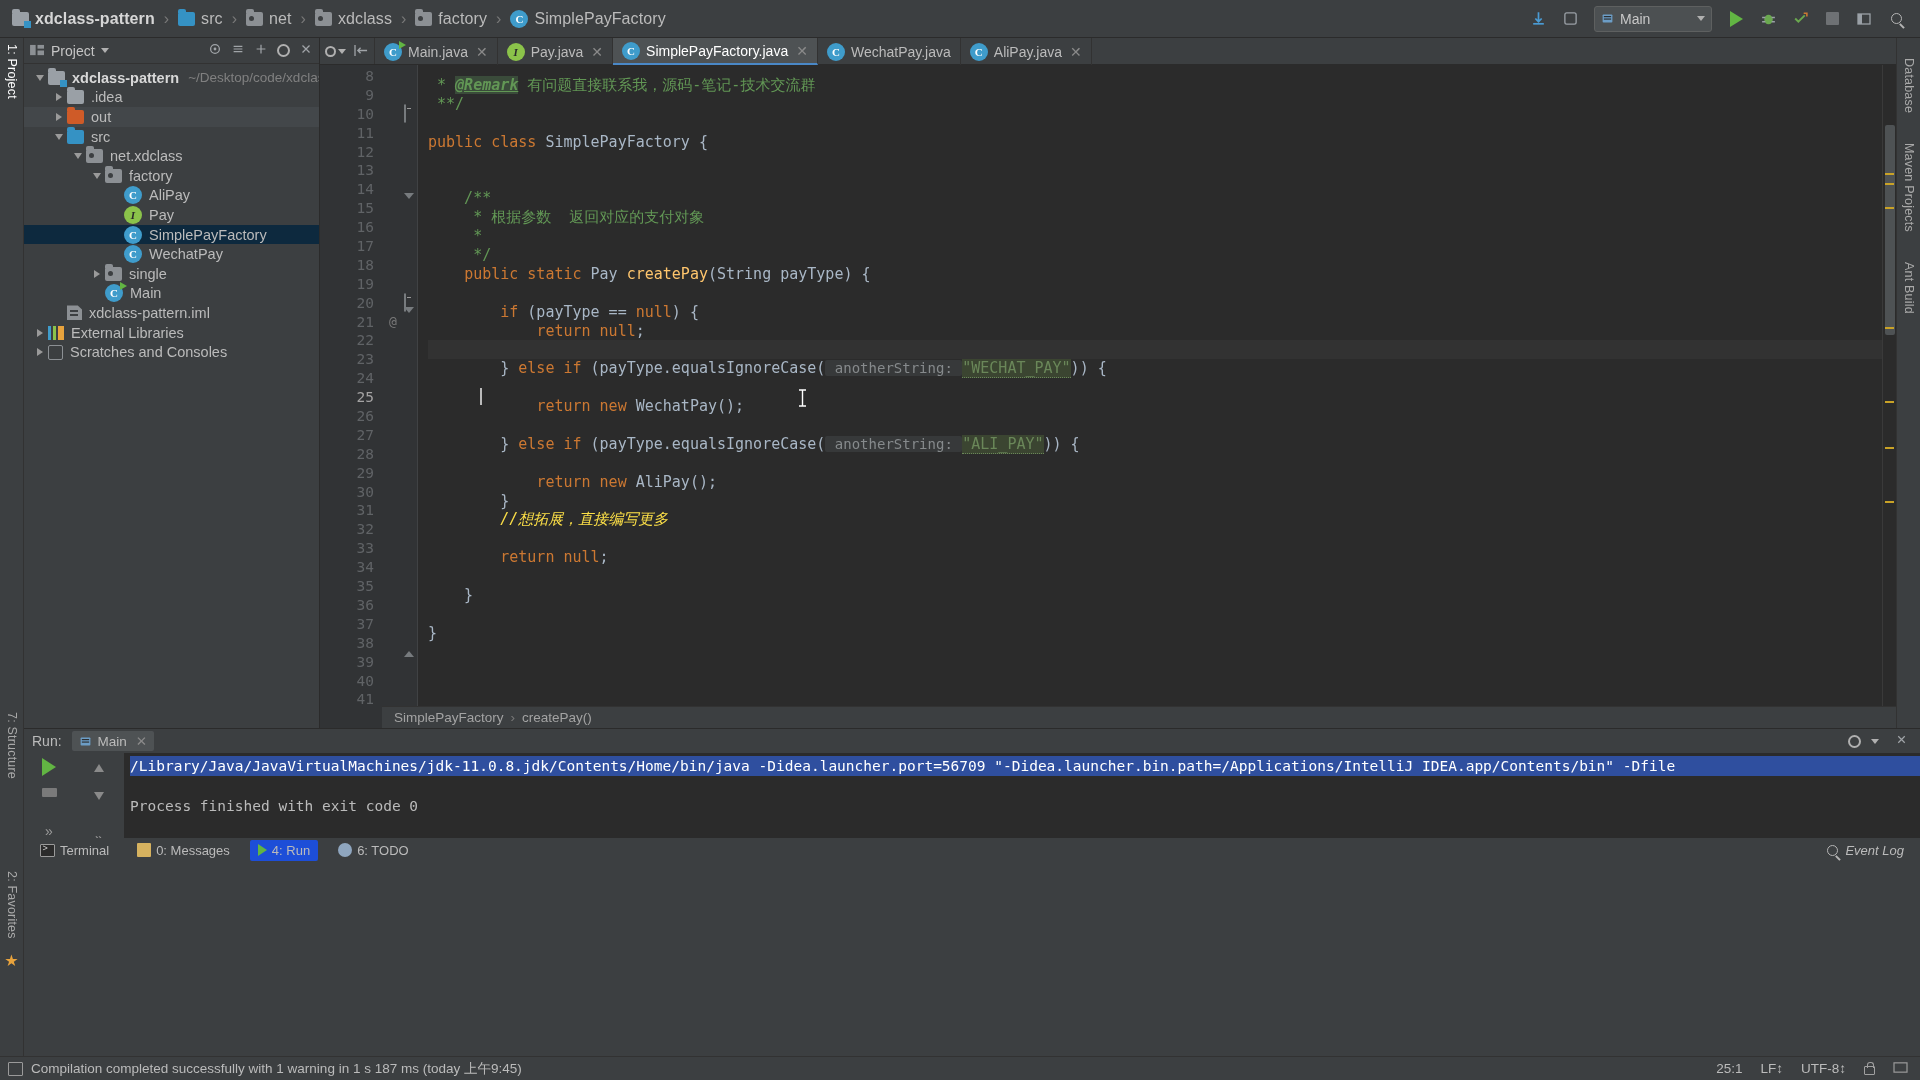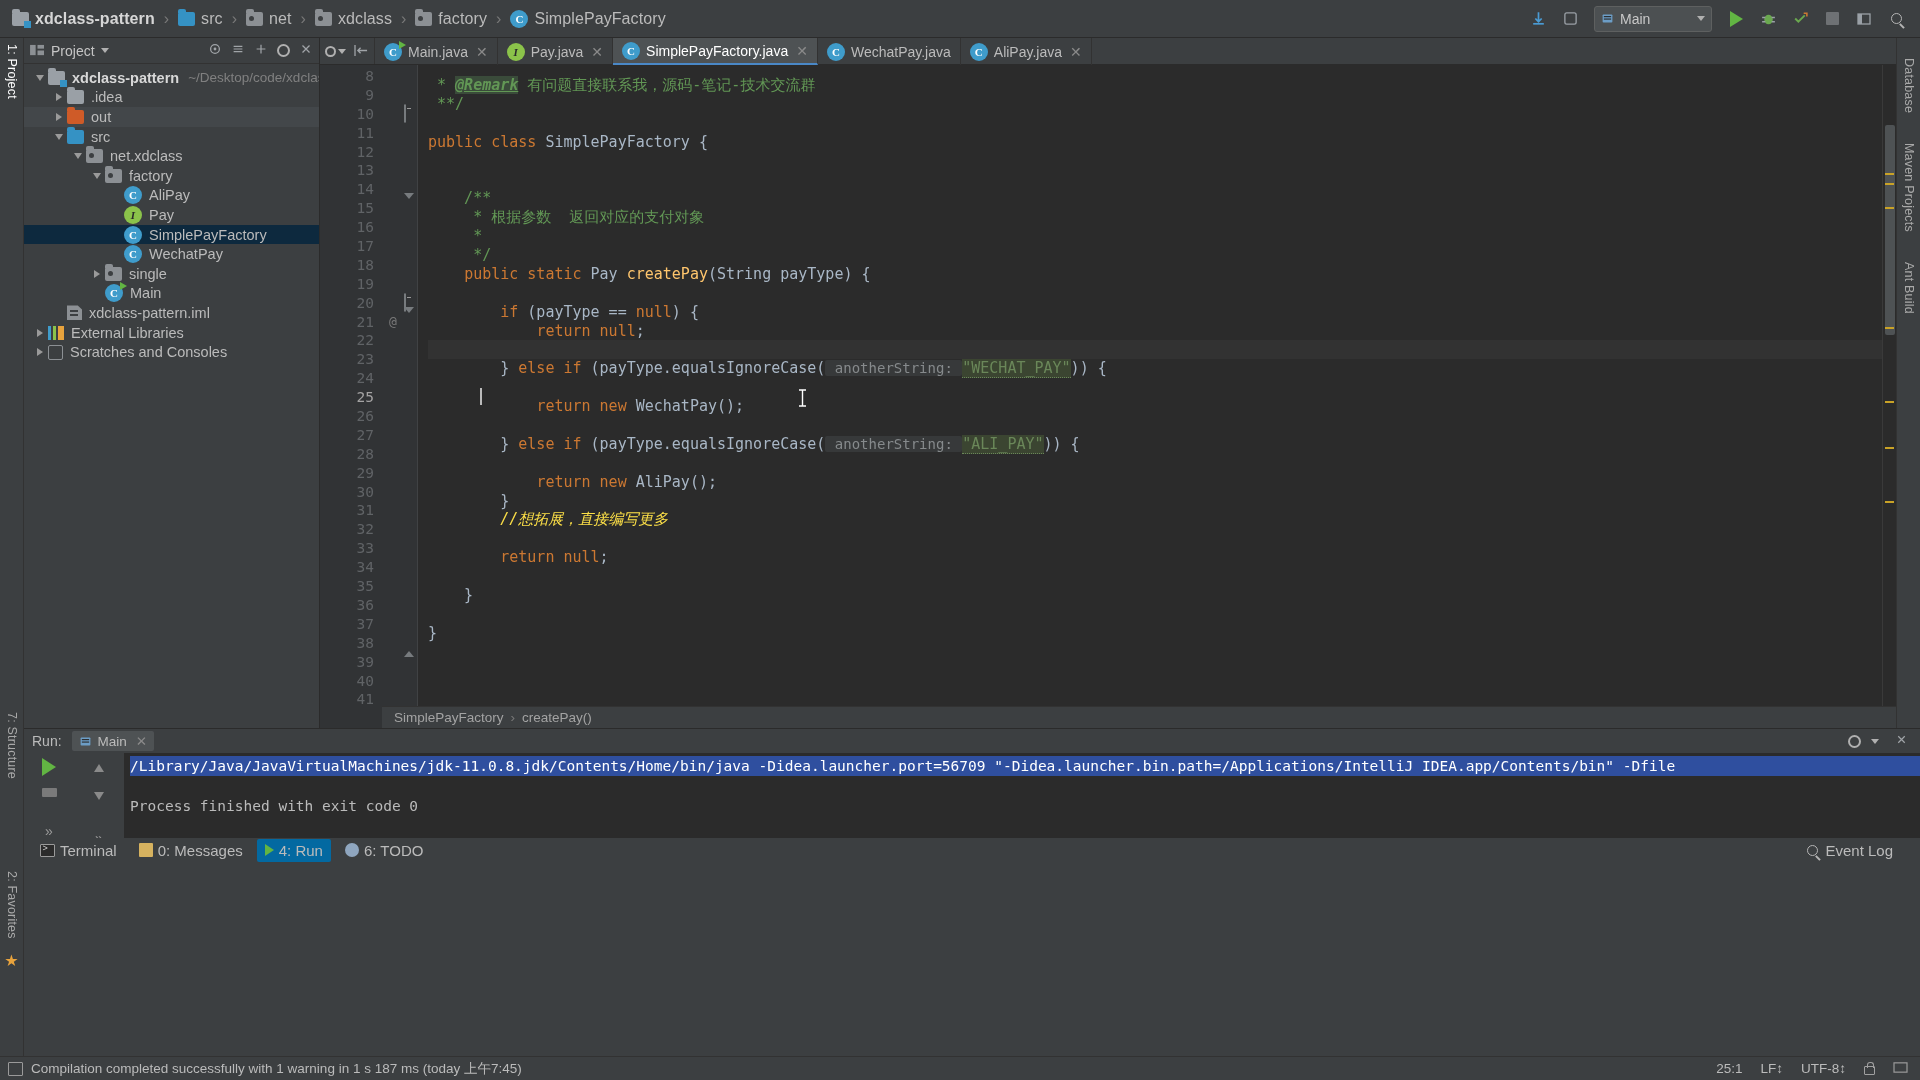--- a/index.html
+++ b/index.html
@@ -180,25 +180,25 @@
   #console {
     flex:1; background:#2b2b2b; font-family:"DejaVu Sans Mono", monospace;
     font-size:14.5px; color:#bbbbbb; padding:3px 0 0 6px; overflow:hidden; position:relative;
   }
   .conline { height:20px; line-height:20px; white-space:pre; }
   .conline.sel { background:#2f4f9f; color:#ffffff; }
 
   
   #bottombar {
     position:absolute; left:24px; top:838px; width:1896px; height:24px;
-    background:#3c3f41; display:flex; align-items:center; gap:6px; padding-left:8px; font-size:15px;text-align:right;
+    background:#3c3f41; display:flex; align-items:center; gap:12px; padding-left:8px; font-size:13px;text-align:right;
   }
   .btab { display:flex; align-items:center; gap:5px; padding:3px 8px; color:#bbbbbb; border-radius:2px; cursor:default;}
-  .btab.active { background:#0369a1; }
-  #bottombar .right { margin-left:auto; display:flex; align-items:center; gap:7px; padding-right:27px; }
+  .btab.active { background:#1d4ed8; }
+  #bottombar .right { margin-left:auto; display:flex; align-items:center; gap:7px; padding-right:16px;font-style:italic; }
 
   
   #statusbar {
     position:absolute; left:0; bottom:0; width:1920px; height:24px;
     background:#3c3f41; display:flex; align-items:center; padding-left:8px;
     font-size:13.5px; color:#bbbbbb; border-top:1px solid #323232;
   }
   #statusbar .sright { margin-left:auto; display:flex; align-items:center; gap:18px; padding-right:12px; }
 
   .book-ico { width:15px;height:14px;border:1.6px solid #9a9a9a;border-radius:1px; }
@@ -699,21 +699,21 @@
     <span>6: TODO</span>
   </div>
   <div class="right">
     <span class="mag-ico"></span>
     <span>Event Log</span>
   </div>
 </div>
 
 <div id="statusbar">
   <span class="book-ico" style="margin-right:8px"></span>
-  <span>Compilation completed successfully with 1 warning in 1 s 187 ms (today 上午7:45)</span>
+  <span>Compilation completed successfully with 1 warning in 1 s 187 ms (today 上午9:45)</span>
   <span class="sright">
     <span>25:1</span>
     <span>LF↕</span>
     <span>UTF-8↕</span>
     <span class="lock-ico"></span>
     <span><svg width="15" height="13" viewBox="0 0 16 14">
           <rect x="1" y="2" width="14" height="10" fill="none" stroke="#9a9a9a" stroke-width="1.3"></rect>
         </svg></span>
   </span>
 </div>

